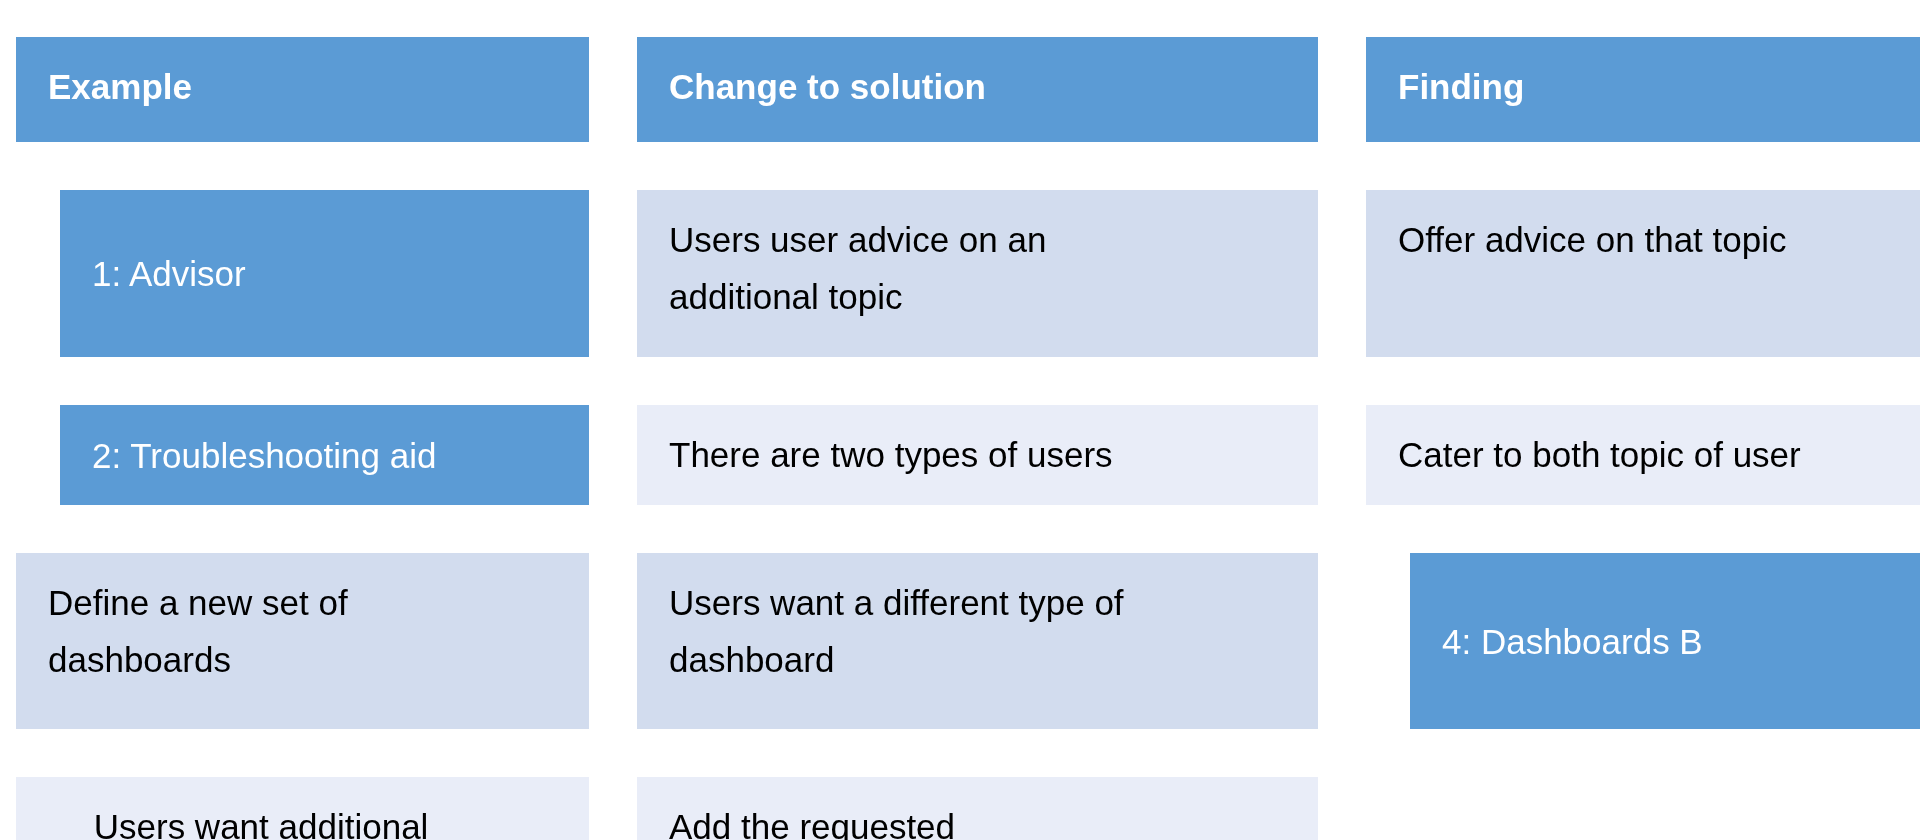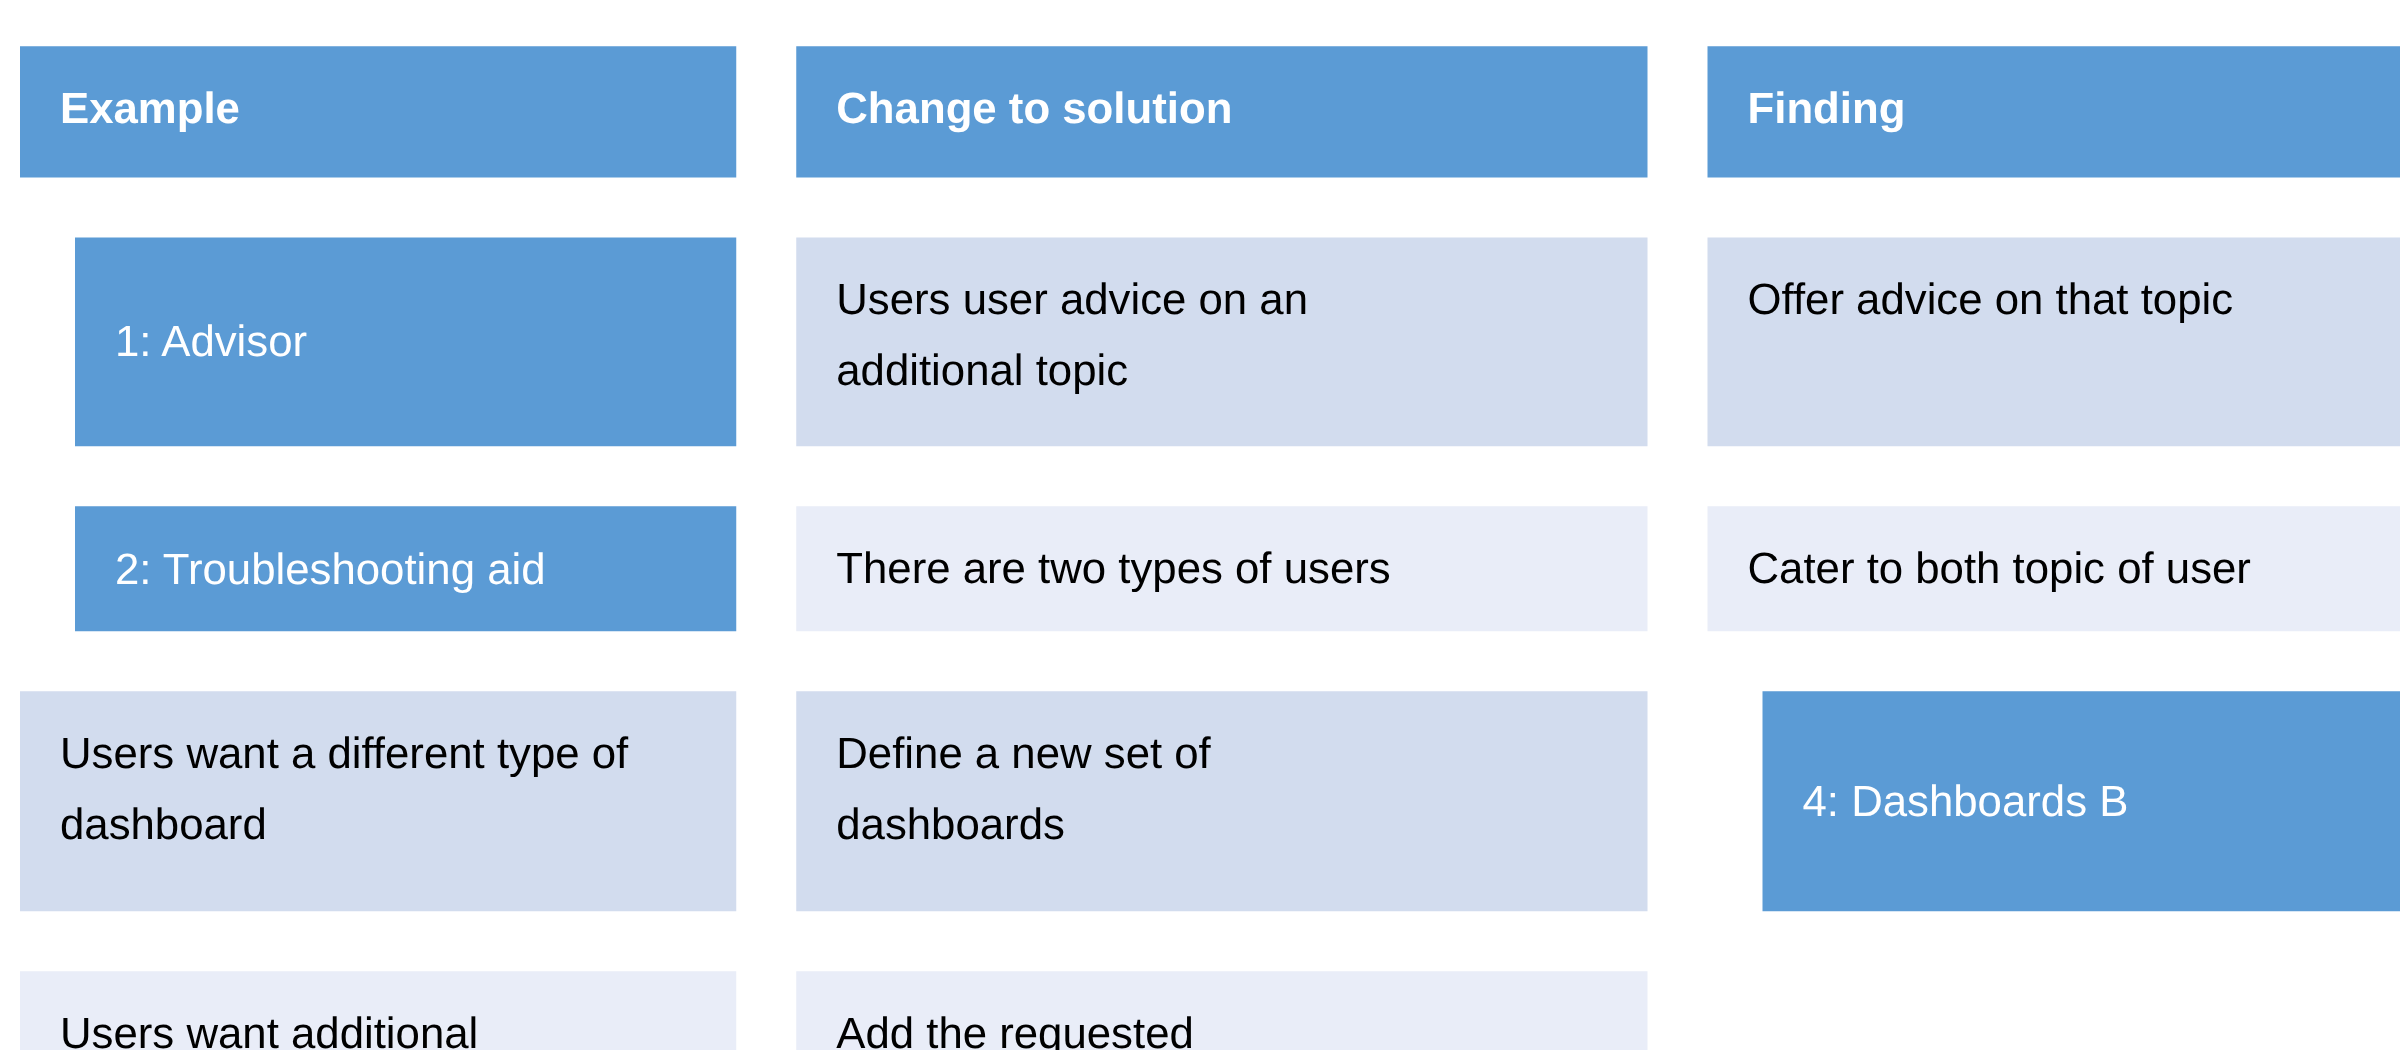--- a/index.html
+++ b/index.html
@@ -38,44 +38,44 @@
     font-weight: bold;
   }
   .cell.rowlabel {
     background: var(--row-label-bg, #5B9BD5);
     color: var(--header-text, #ffffff);
     align-items: center;
     padding-top: 0;
     margin-left: 44px;
   }
   .cell.band-odd  { background: var(--band-odd-bg, #D2DCEE); }
-  .cell.band-even { background: var(--band-even-bg, #E9EDF8); }
+  .cell.band-even { background: var(--band-even-bg, #E9EDF8); text-align: center; }
 </style>
 </head>
 <body>
 
 <div class="table-wrap">
 
   <div class="cell head">Example</div>
   <div class="cell head">Change to solution</div>
   <div class="cell head">Finding</div>
 
   <div class="cell rowlabel">1: Advisor</div>
   <div class="cell band-odd">Users user advice on an
 additional topic</div>
   <div class="cell band-odd">Offer advice on that topic</div>
 
   <div class="cell rowlabel">2: Troubleshooting aid</div>
   <div class="cell band-even">There are two types of users</div>
   <div class="cell band-even">Cater to both topic of user</div>
 
+  <div class="cell band-odd">Define a new set of
+dashboards</div>
   <div class="cell band-odd">Users want a different type of
 dashboard</div>
-  <div class="cell band-odd">Define a new set of
-dashboards</div>
 
   <div class="cell rowlabel">4: Dashboards B</div>
   <div class="cell band-even">Users want additional
 information on a dashboard</div>
   <div class="cell band-even">Add the requested
 information</div>
 
 </div>
 
 </body></html>

